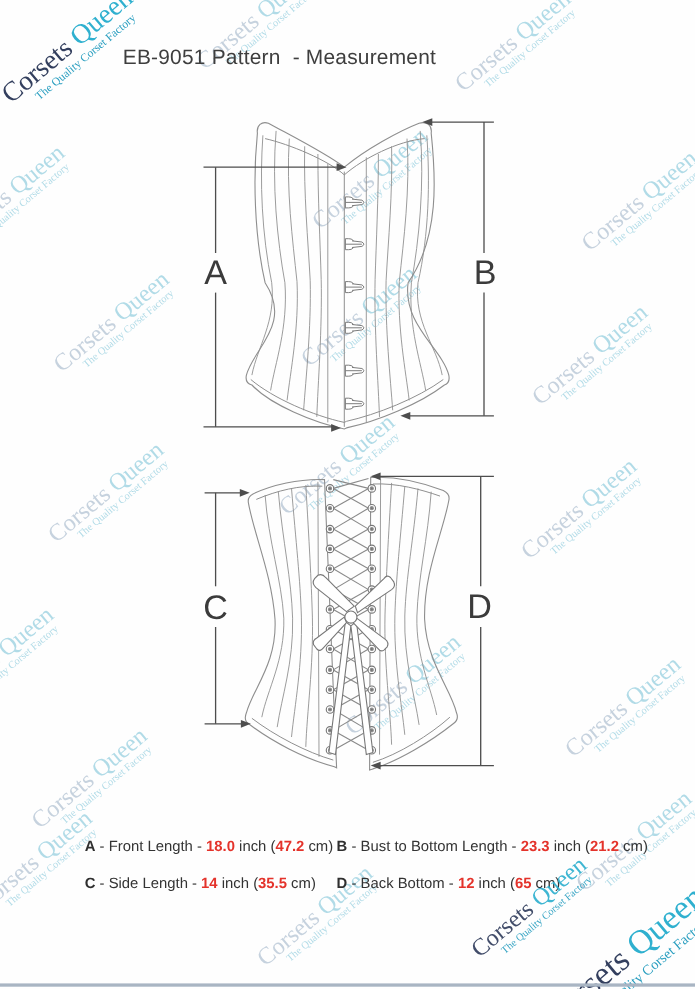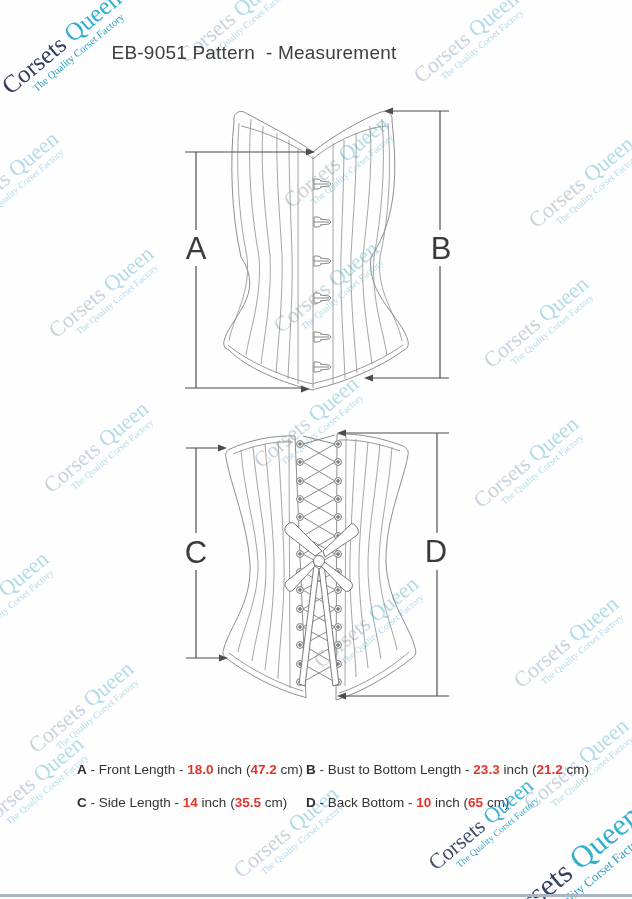--- a/index.html
+++ b/index.html
@@ -366,17 +366,17 @@
   <div class="meas" style="left:62px;top:746px">
     <b>A</b><span> - </span><span>Front Length</span><span> - </span><b class="red">18.0</b><span> inch (</span><b class="red">47.2</b><span> cm)</span>
   </div>
   <div class="meas" style="left:291px;top:746px">
     <b>B</b><span> - </span><span>Bust to Bottom Length</span><span> - </span><b class="red">23.3</b><span> inch (</span><b class="red">21.2</b><span> cm)</span>
   </div>
   <div class="meas" style="left:62px;top:779px">
     <b>C</b><span> - </span><span>Side Length</span><span> - </span><b class="red">14</b><span> inch (</span><b class="red">35.5</b><span> cm)</span>
   </div>
   <div class="meas" style="left:291px;top:779px">
-    <b>D</b><span> - </span><span>Back Bottom</span><span> - </span><b class="red">10</b><span> inch (</span><b class="red">65</b><span> cm)</span>
+    <b>D</b><span> - </span><span>Back Bottom</span><span> - </span><b class="red">12</b><span> inch (</span><b class="red">65</b><span> cm)</span>
   </div>
 
   <div id="bottom-edge"></div>
 </div>
 
 </body></html>

